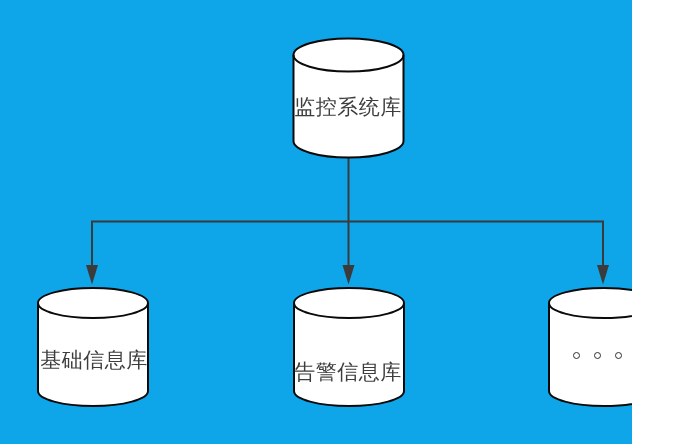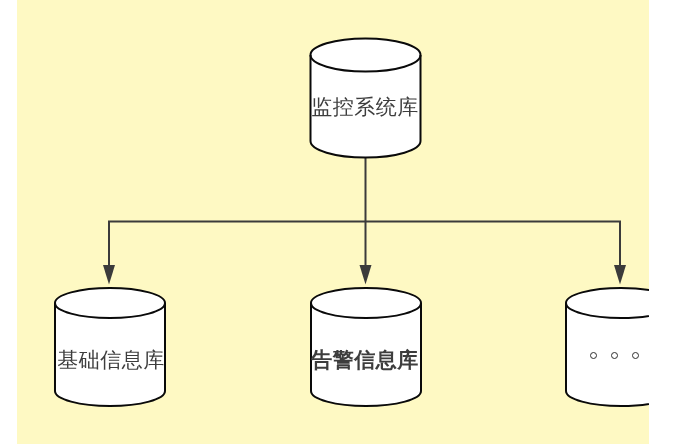--- a/index.html
+++ b/index.html
@@ -1,38 +1,37 @@
 <!DOCTYPE html>
 <html><head>
 <meta charset="utf-8">
 <style>
   html,body{margin:0;padding:0;background:#ffffff;}
   .canvas{
     position:relative;
     width:632px;height:444px;
-    background:#fef9c3;
+    background:#0ea5e9;
     font-family:"Liberation Sans","DejaVu Sans",sans-serif;
     overflow:hidden;
-    margin-left:17px;
   }
   .diagram-svg{position:absolute;left:0;top:0;}
   .node-label{
     position:absolute;
     width:200px;
     text-align:center;
     font-size:21px;
     line-height:24px;
     color:#3d3d3d;
     letter-spacing:0.5px;
     white-space:nowrap;
     user-select:none;
   }
   .label-monitoring{left:248px;top:95px;}
   .label-basic{left:-6px;top:348px;}
-  .label-alarm{left:248px;top:348px;font-weight:bold;}
+  .label-alarm{left:248px;top:360px;}
   .dots{
     position:absolute;
     left:573px;top:352px;
     display:flex;
     gap:14px;
     align-items:center;
   }
   .dot{
     width:5px;height:5px;
     border:1.5px solid #2f2f2f;

